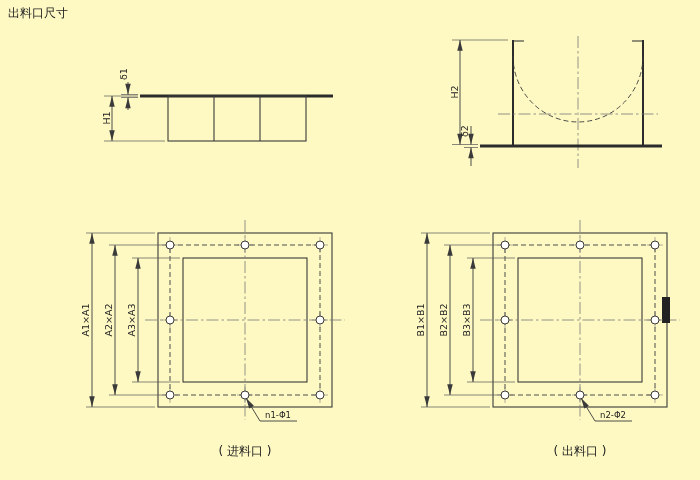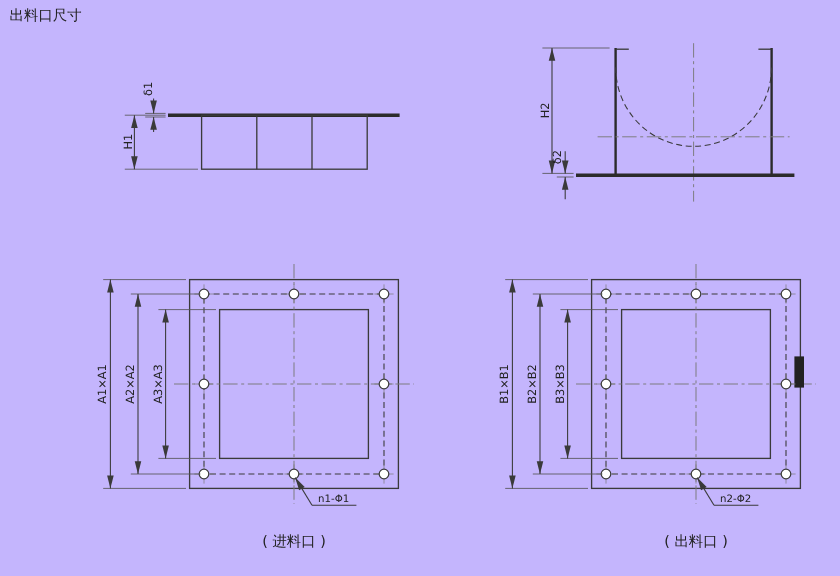--- a/index.html
+++ b/index.html
@@ -1,16 +1,16 @@
 <!DOCTYPE html>
 <html><head>
 <meta charset="utf-8">
 <style>
   html,body { margin:0; padding:0; background:#ffffff; }
-  .stage { position:relative; width:700px; height:480px; background:#c4b5fd; overflow:hidden;
+  .stage { position:relative; width:700px; height:480px; background:#fef9c3; overflow:hidden;
            font-family:"DejaVu Sans", sans-serif; }
   svg text { font-family:"DejaVu Sans", sans-serif; fill:#222222; }
   .title      { font-size:12px; }
   .dimlabel   { font-size:9.5px; }
   .smalllabel { font-size:8.5px; }
   .caption    { font-size:12px; }
   .thin  { stroke:#3a3a3a; stroke-width:1.1; fill:none; }
   .thick { stroke:#2b2b2b; stroke-width:2.8; fill:none; }
   .wall  { stroke:#2b2b2b; stroke-width:2;   fill:none; }
   .dash  { stroke:#3a3a3a; stroke-width:0.9; stroke-dasharray:5 3; fill:none; }

